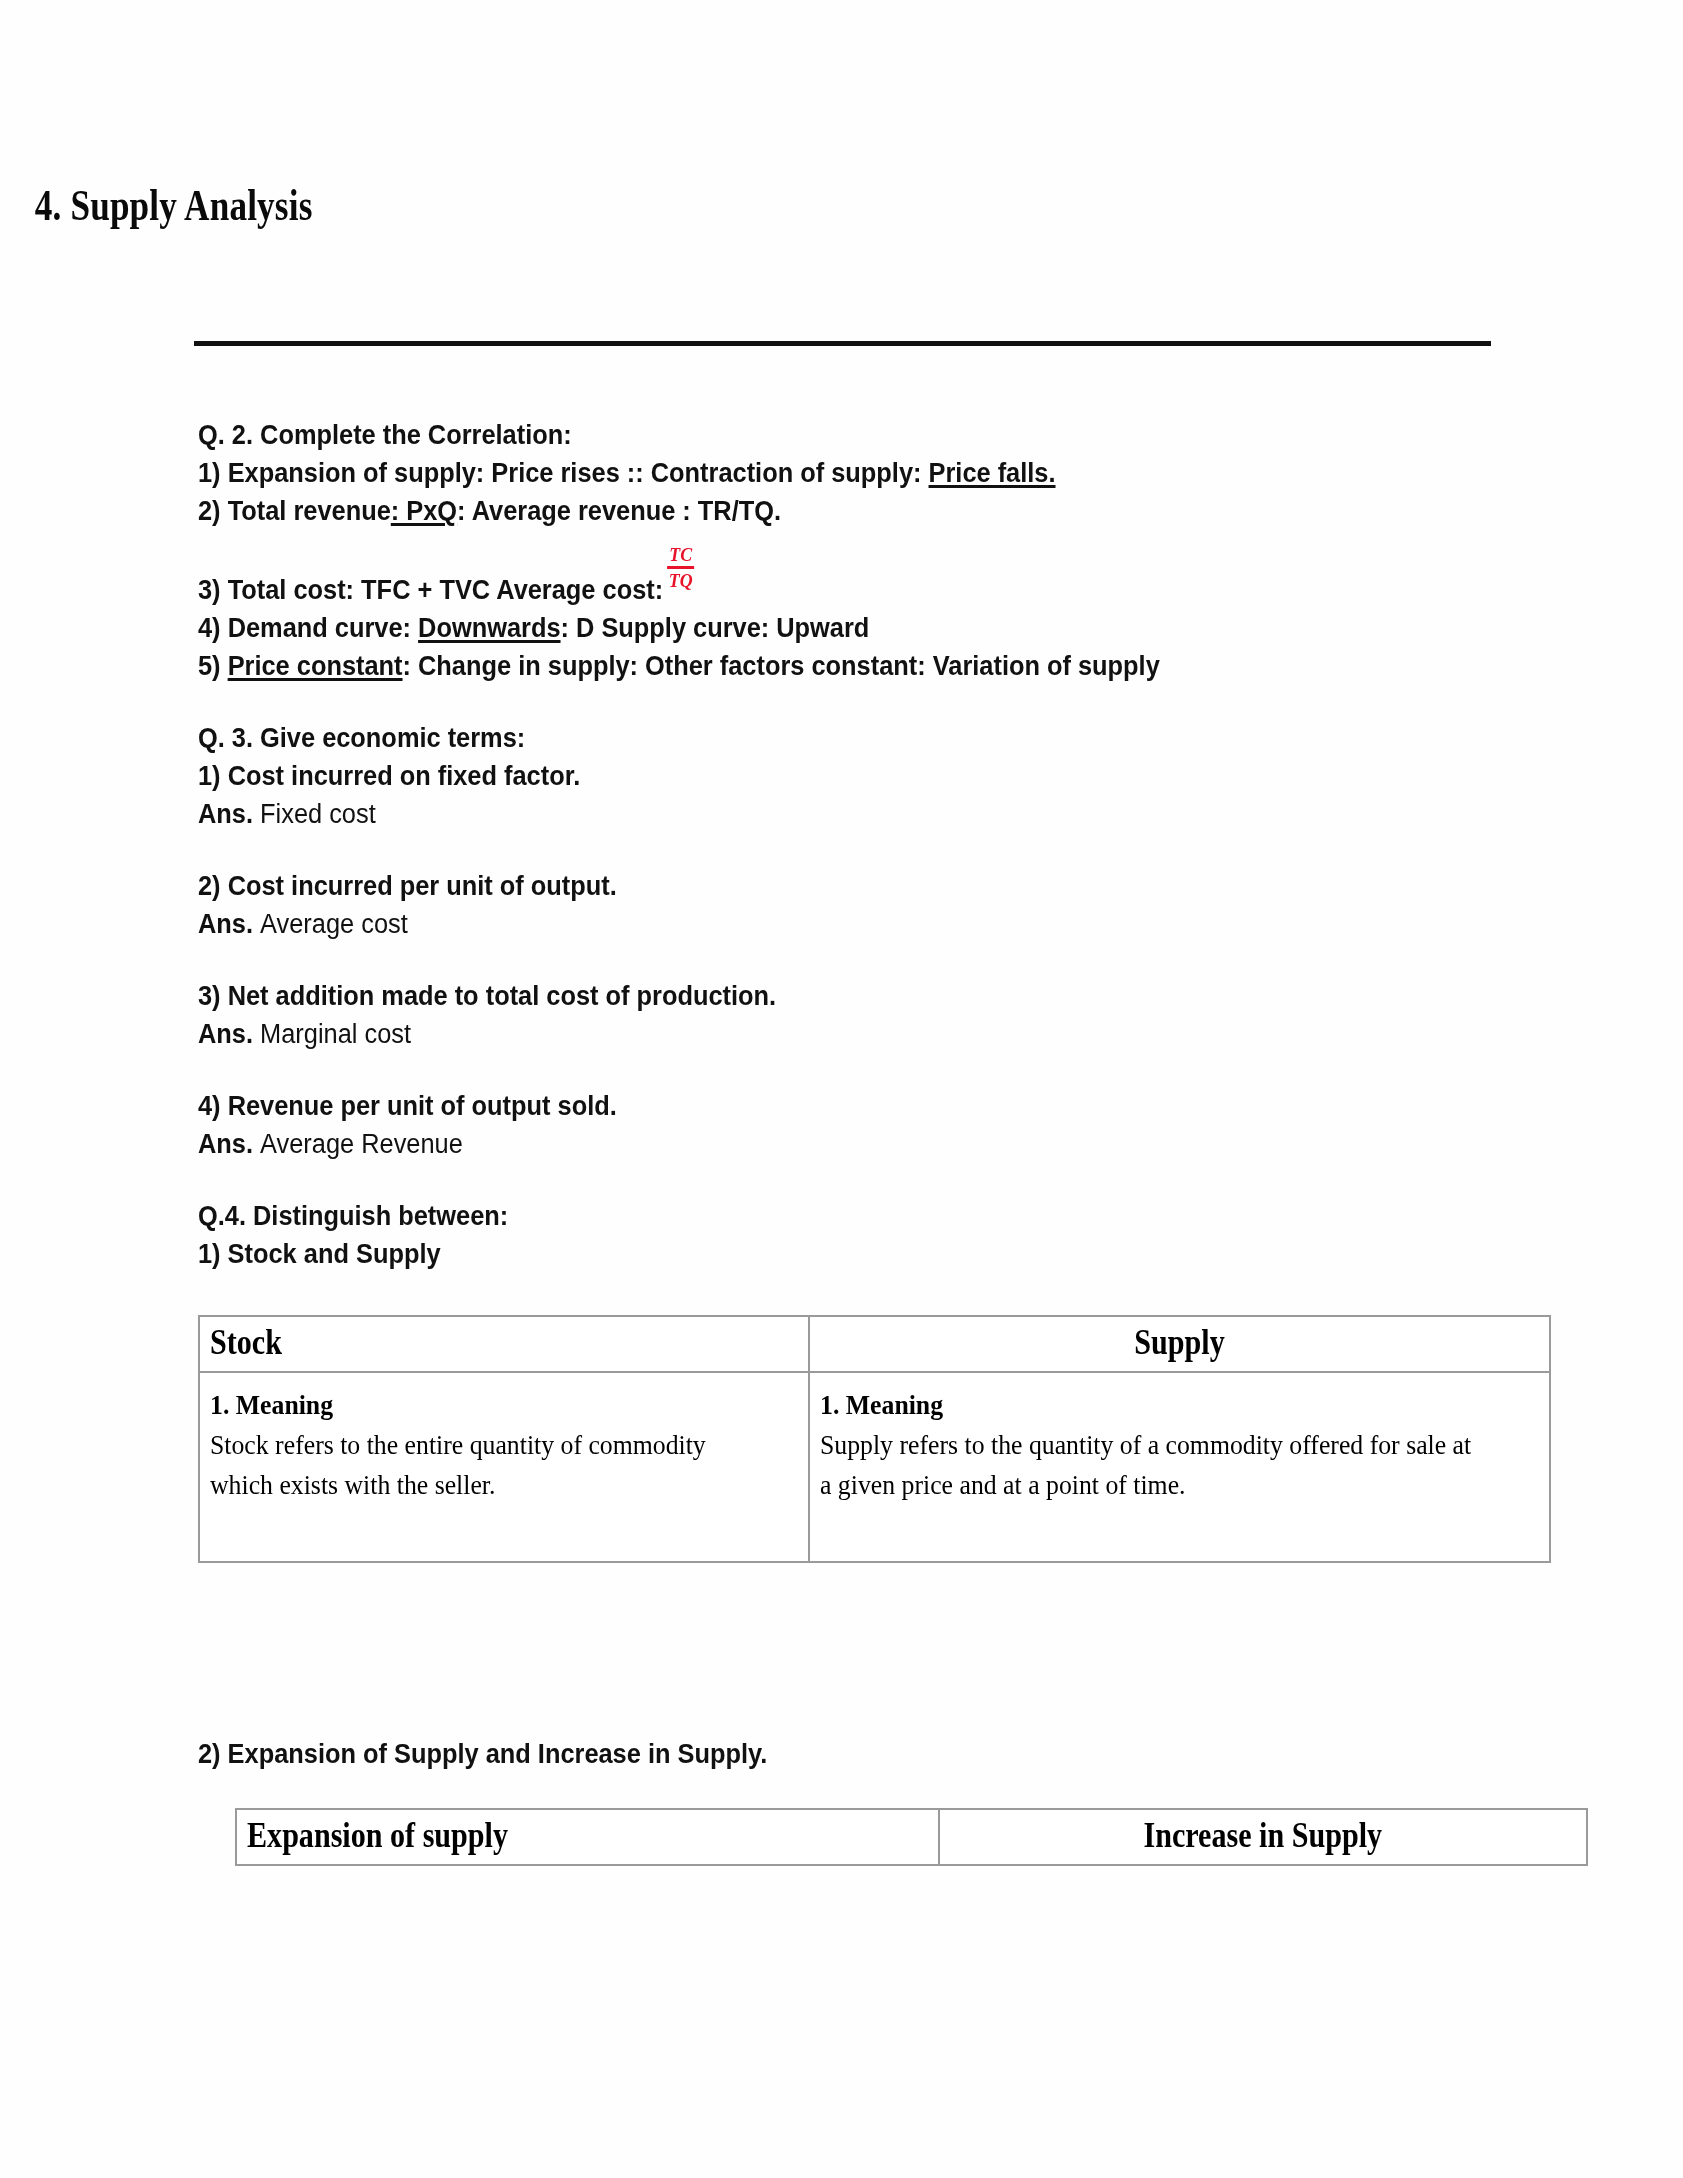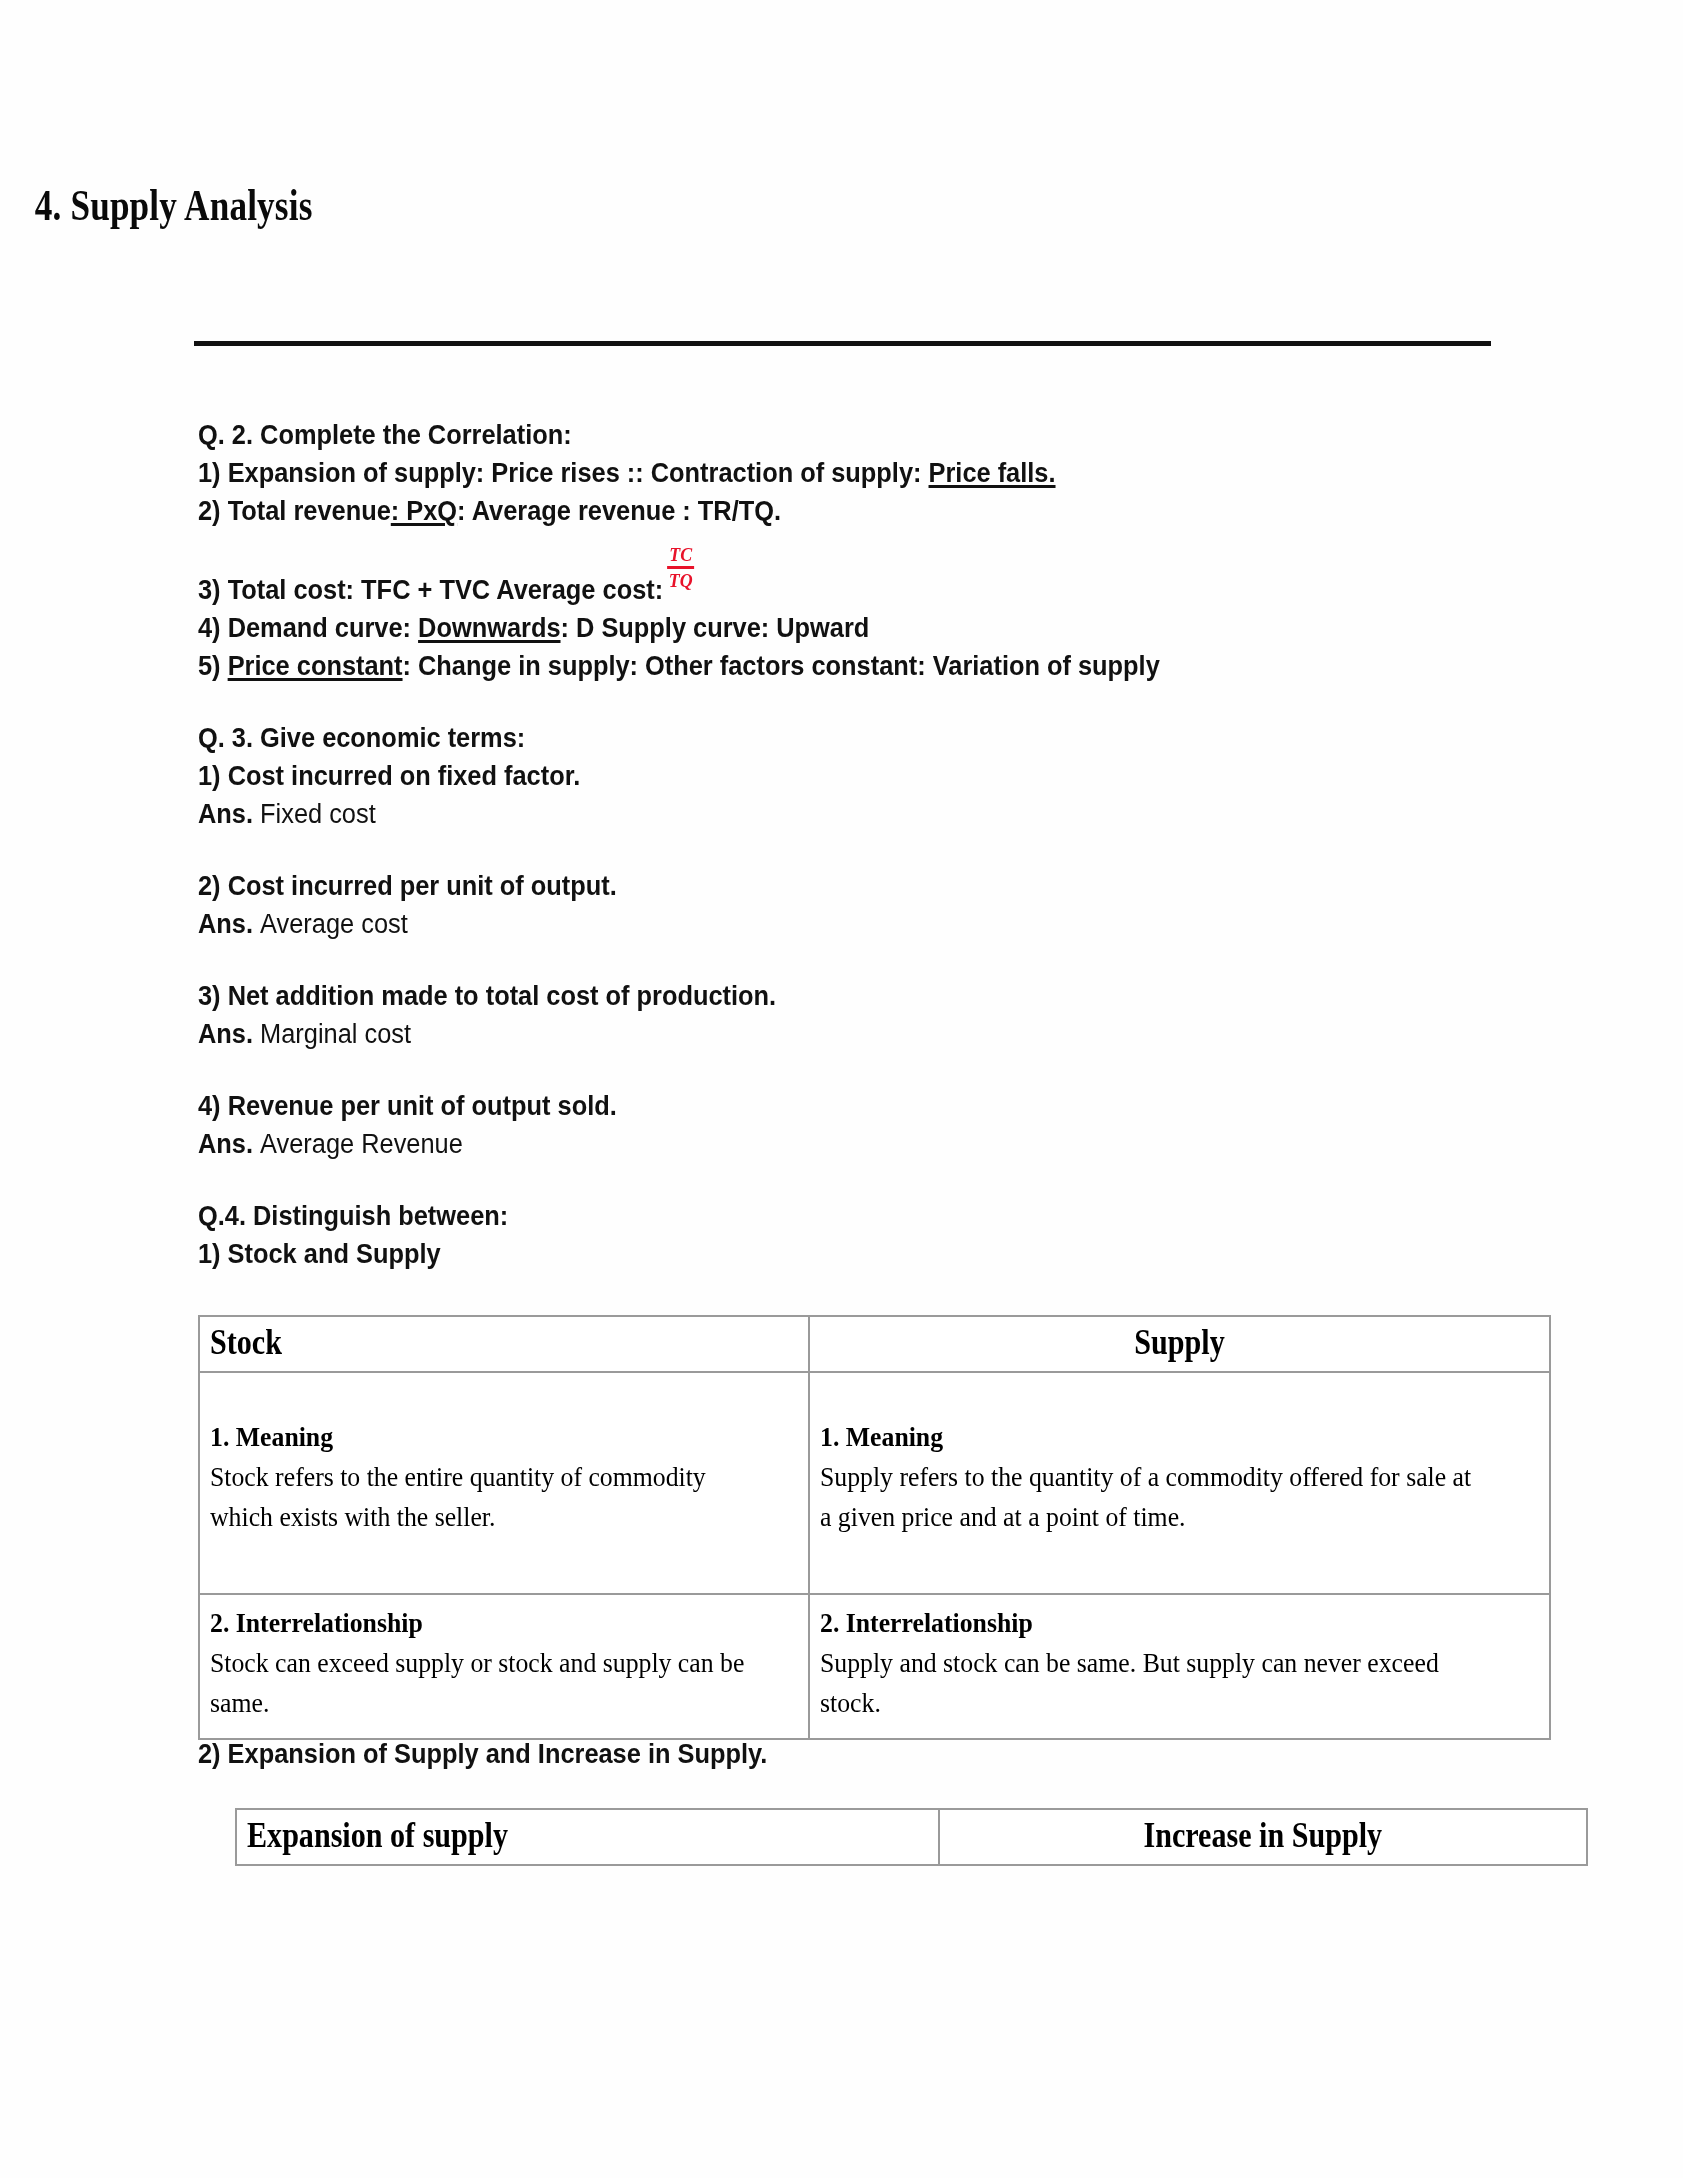--- a/index.html
+++ b/index.html
@@ -132,21 +132,21 @@
     font-weight: normal;
     font-size: 28px;
     line-height: 40px;
     display: block;
   }
   .cell-sq { display: block; transform: scaleX(0.92); transform-origin: left top; }
 
   #table-stock-supply { left: 198px; top: 1315px; width: 1307px; }
   #table-stock-supply .c1 { width: 588px; }
   #table-stock-supply .c2 { width: 719px; margin-left: 47px; }
-  #table-stock-supply .row-meaning td { height: 166px; padding-top: 44px; border-radius: 21px; }
+  #table-stock-supply .row-meaning td { height: 166px; padding-top: 12px; border-radius: 21px; }
   #table-stock-supply .row-inter td { height: 125px; padding-top: 8px; }
 
   #table-expansion-increase { left: 198px; top: 1808px; width: 1307px; margin-left: 37px; }
   #table-expansion-increase .c1 { width: 681px; }
   #table-expansion-increase .c2 { width: 626px; }
 
   .subhead {
     position: absolute;
     left: 198px;
     top: 1735px;
@@ -263,30 +263,20 @@
     <tr class="row-meaning">
       <td class="c1">
         <span class="cell-title cell-sq">1. Meaning</span>
         <span class="cell-text cell-sq">Stock refers to the entire quantity of commodity which exists with the seller.</span>
       </td>
       <td class="c2">
         <span class="cell-title cell-sq">1. Meaning</span>
         <span class="cell-text cell-sq">Supply refers to the quantity of a commodity offered for sale at a given price and at a point of time.</span>
       </td>
     </tr>
-    <tr class="row-inter">
-      <td class="c1">
-        <span class="cell-title cell-sq">2. Interrelationship</span>
-        <span class="cell-text cell-sq">Stock can exceed supply or stock and supply can be same.</span>
-      </td>
-      <td class="c2">
-        <span class="cell-title cell-sq">2. Interrelationship</span>
-        <span class="cell-text cell-sq">Supply and stock can be same. But supply can never exceed stock.</span>
-      </td>
-    </tr>
   </tbody>
     </table>
 
   <div class="subhead">2) Expansion of Supply and Increase in Supply.</div>
 
   <table class="tbl" id="table-expansion-increase">
     <tbody>
         <tr>
       <td class="c1 th-cell th-left"><span class="sq">Expansion of supply</span></td>
       <td class="c2 th-cell th-center"><span class="sq">Increase in Supply</span></td>

